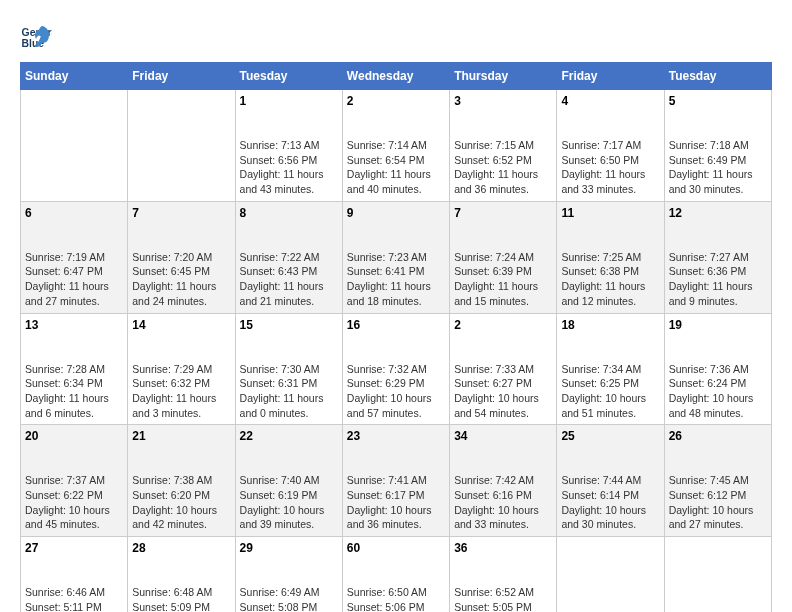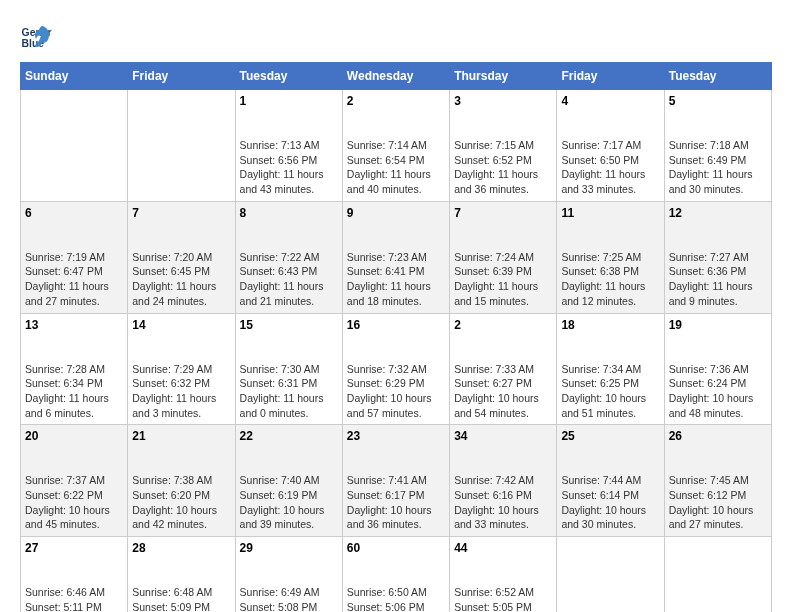--- a/index.html
+++ b/index.html
@@ -241,20 +241,20 @@
         </td>
         <td>
           <span class="day-num">29</span>
           <div class="day-detail">Sunrise: 6:49 AM<br>Sunset: 5:08 PM<br>Daylight: 10 hours and 18 minutes.</div>
         </td>
         <td>
           <span class="day-num">60</span>
           <div class="day-detail">Sunrise: 6:50 AM<br>Sunset: 5:06 PM<br>Daylight: 10 hours and 16 minutes.</div>
         </td>
         <td>
-          <span class="day-num">44</span>
+          <span class="day-num">36</span>
           <div class="day-detail">Sunrise: 6:52 AM<br>Sunset: 5:05 PM<br>Daylight: 10 hours and 13 minutes.</div>
         </td>
         <td class="empty"></td>
         <td class="empty"></td>
       </tr>
     </tbody>
 </table>
 
 </body></html>

